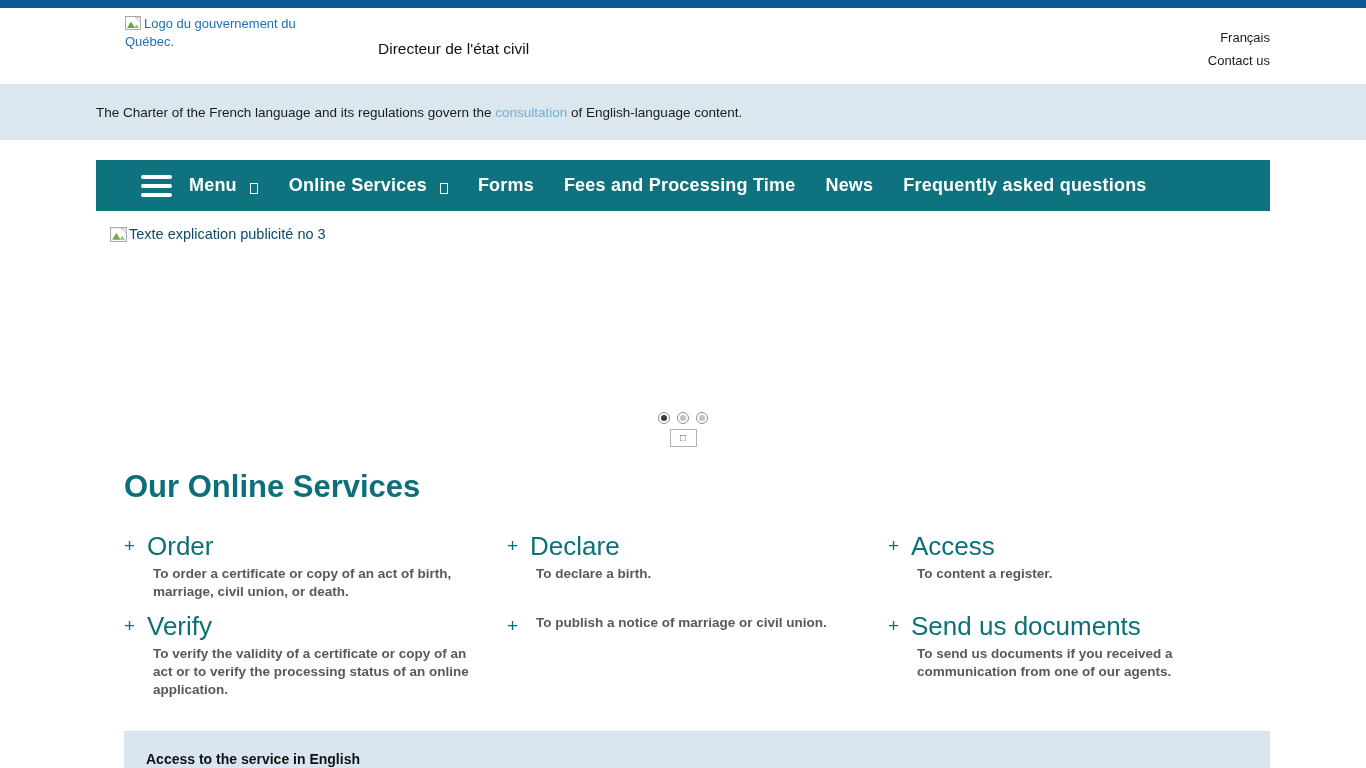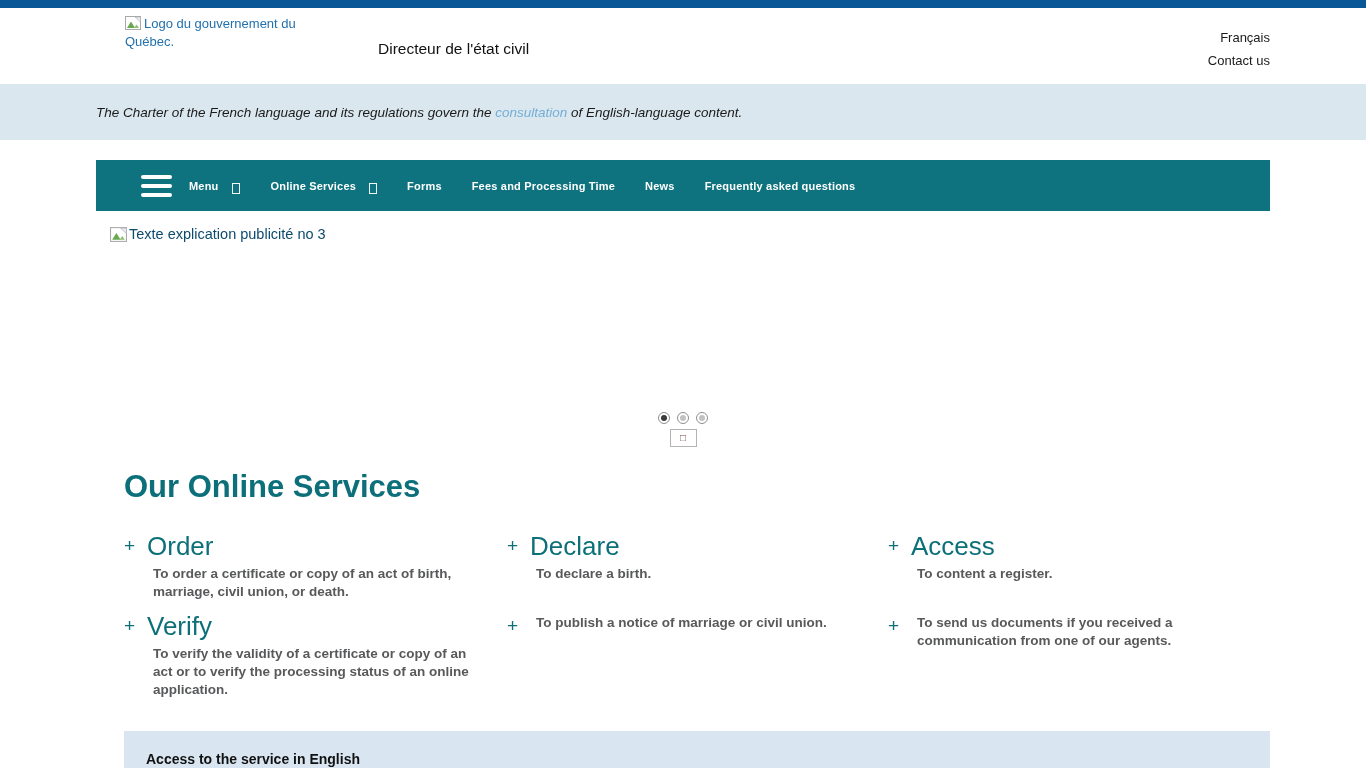--- a/index.html
+++ b/index.html
@@ -16,30 +16,30 @@
                color:#2270ae; font-size:13px; line-height:18px; text-decoration:none;
                display:block; }
   .logo-link .bimg { float:left; margin:1px 3px 0 0; }
   .site-title { position:absolute; left:378px; top:32px; font-size:15.5px; color:#111; }
   .header-links { position:absolute; right:96px; top:19px; text-align:right; }
   .header-links a { display:block; color:#1a1a1a; font-size:13px; line-height:22.5px;
                     text-decoration:none; }
 
   
   .charter { height:56px; background:#dbe7ef; display:flex; align-items:center;
-             padding-left:96px; font-size:13.5px; color:#1a1a1a;font-style:italic; }
+             padding-left:96px; font-size:13.5px; color:#1a1a1a; }
   .charter a { color:#74aed6; text-decoration:none; }
 
   
   .nav { margin:20px 0 0 96px; width:1174px; height:51px; background:#0e737e;
          display:flex; align-items:center; color:#fff; }
   .hamburger { margin-left:45px; width:31px; display:flex; flex-direction:column;
                gap:5px; cursor:pointer; }
   .hamburger span { display:block; height:4px; background:#fff; border-radius:2px; }
-  .nav-item { color:#fff; text-decoration:none; font-size:11px; font-weight:700;
+  .nav-item { color:#fff; text-decoration:none; font-size:18px; font-weight:700;
               letter-spacing:.2px; display:flex; align-items:center; cursor:pointer; }
   .nav-item.mi-0 { margin-left:17px; }
   .nav-item.mi-1 { margin-left:31px; }
   .nav-item.mi-2 { margin-left:30px; }
   .nav-item.mi-3 { margin-left:30px; }
   .nav-item.mi-4 { margin-left:30px; }
   .nav-item.mi-5 { margin-left:30px; }
   .caret-box { display:inline-block; width:8px; height:11px;
                border:1px solid rgba(255,255,255,.95); margin-left:13px; margin-top:6px; }
 
@@ -206,20 +206,21 @@
     <div class="svc">
       <span class="plus">+</span>
       <div>
         <span class="svc-desc">To publish a notice of marriage or civil union.</span>
       </div>
     </div>
 
     <div class="svc">
       <span class="plus">+</span>
       <div>
+        <a class="svc-title">Send us documents</a>
         <span class="svc-desc">To send us documents if you received a communication from one of our agents.</span>
       </div>
     </div>
 
   </div>
 </div>
 
 <div class="bottom-box">
   <b>Access to the service in English</b>
 </div>

